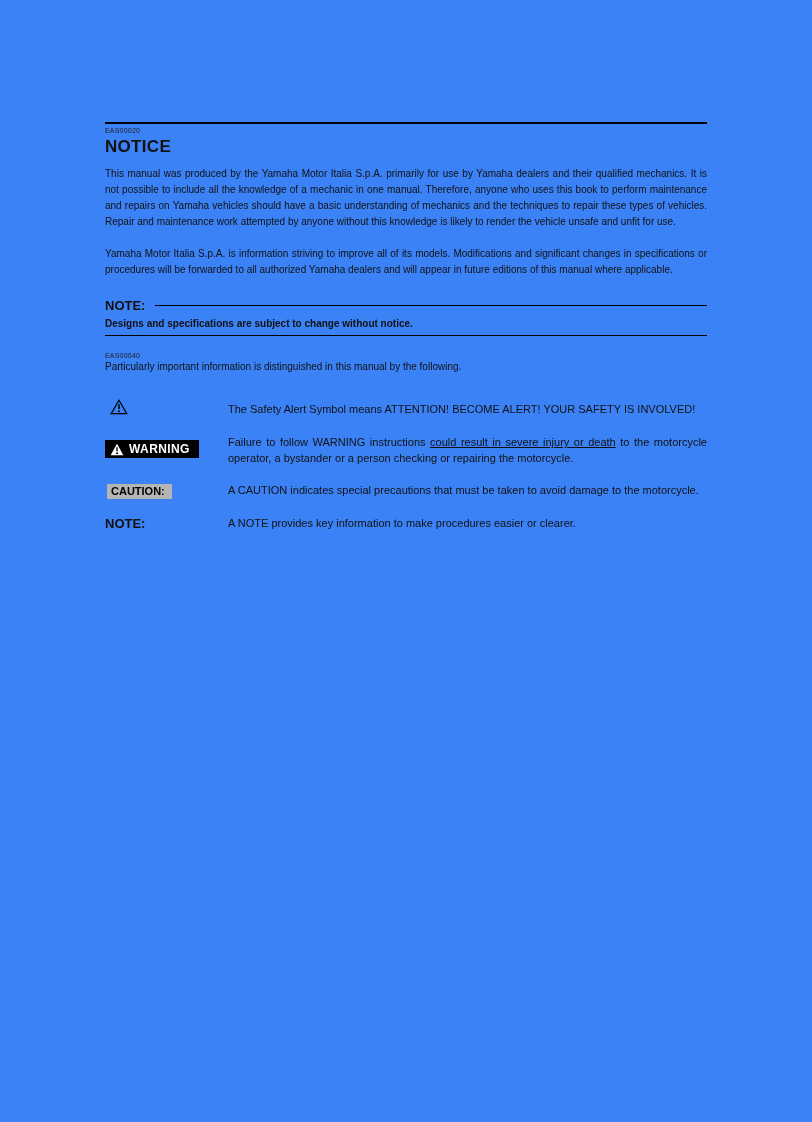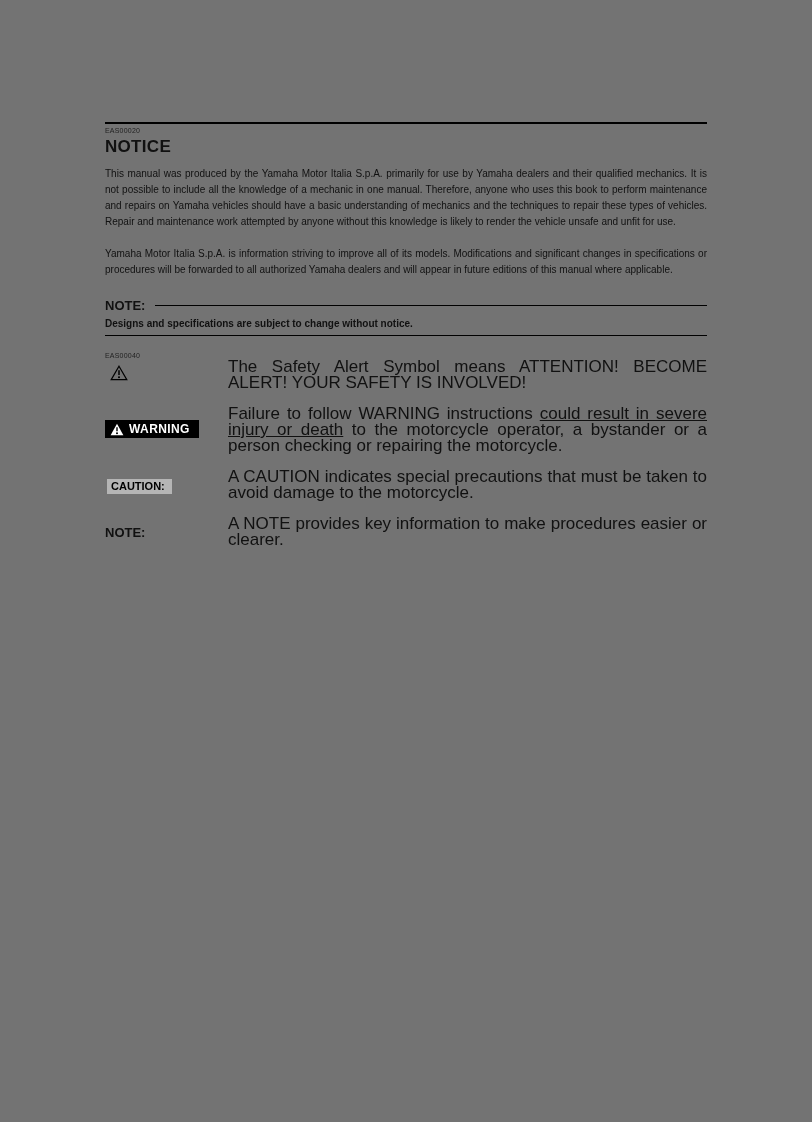--- a/index.html
+++ b/index.html
@@ -4,21 +4,21 @@
 <style>
   html, body {
     margin: 0;
     padding: 0;
     background: #ffffff;
   }
   .page {
     position: relative;
     width: 812px;
     height: 1122px;
-    background: #737373;
+    background: #3b82f6;
     font-family: "Liberation Sans", sans-serif;
     color: #111111;
     overflow: hidden;
   }
   .content {
     position: absolute;
     left: 105px;
     top: 122px;
     width: 602px;
   }
@@ -85,21 +85,21 @@
     display: flex;
     align-items: center;
     margin-bottom: 15px;
   }
   .info-label {
     width: 123px;
     flex-shrink: 0;
   }
   .info-text {
     flex: 1;
-    font-size: 17px;
+    font-size: 11px;
     line-height: 16px;
     text-align: justify;
   }
   .safety-symbol {
     display: inline-block;
     margin-left: 5px;
   }
   .warning-badge {
     display: inline-flex;
     align-items: center;
@@ -150,20 +150,21 @@
         <span class="note-label">NOTE:</span>
         <span class="note-rule"></span>
       </div>
       <p class="body-text note-text">Designs and specifications are subject to change without notice.</p>
       <hr class="note-bottom-rule">
     </div>
 
     <div class="code">EAS00040</div>
 
 
+    <p class="body-text important-intro">Particularly important information is distinguished in this manual by the following.</p>
 
     <div class="info-table">
 
       <div class="info-row">
         <div class="info-label">
           <span class="safety-symbol">
             <svg width="18" height="16" viewBox="0 0 18 16">
               <path d="M9 1.2 L16.8 14.6 L1.2 14.6 Z" fill="none" stroke="#000000" stroke-width="1.2" stroke-linejoin="miter"></path>
               <line x1="9" y1="5.2" x2="9" y2="10" stroke="#000000" stroke-width="1.5"></line>
               <circle cx="9" cy="12.2" r="1" fill="#000000"></circle>

